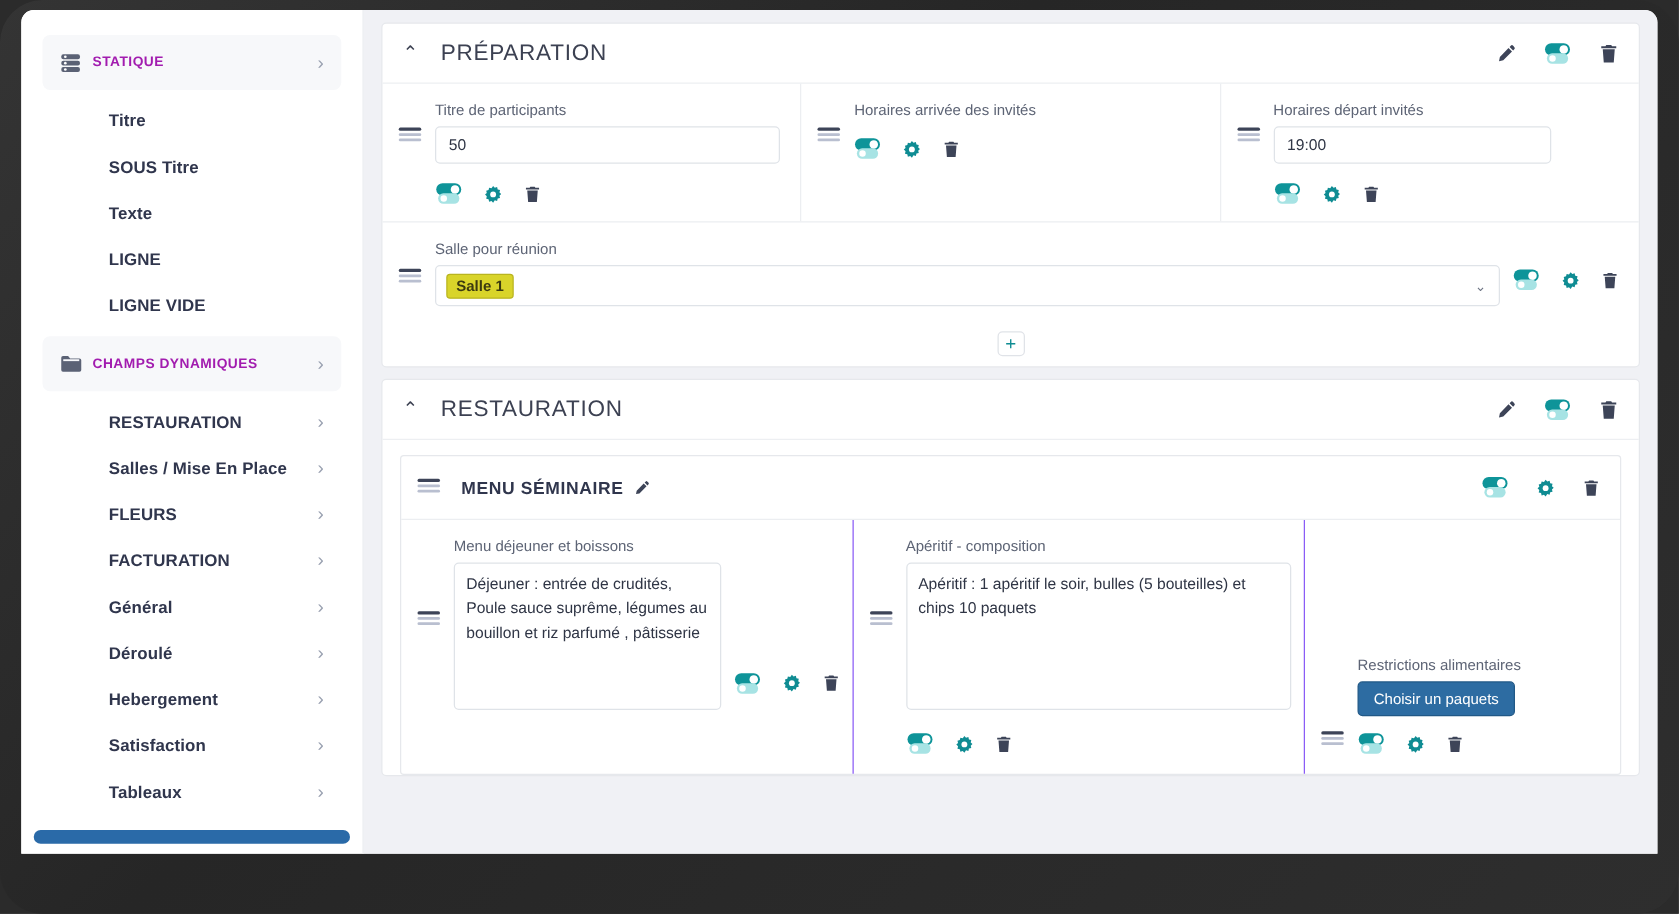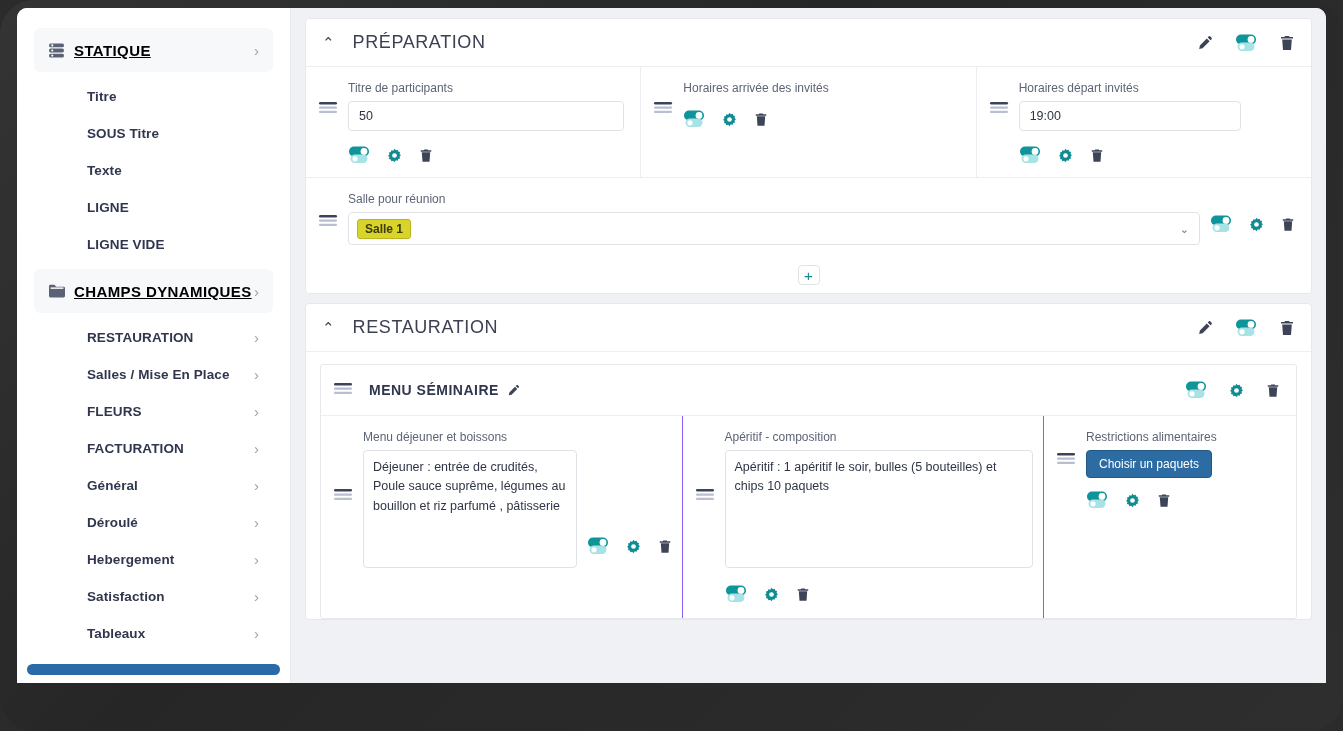--- a/index.html
+++ b/index.html
@@ -45,23 +45,22 @@
     height: 44px;
     margin: 6px 17px;
     padding: 0 14px;
     border-radius: 6px;
     background: #f7f8fa;
     cursor: pointer;
   }
   .side-group .g-ico { width: 26px; color:#5b6275; display:flex; align-items:center; }
   .side-group .g-label {
     flex: 1;
-    font-size: 15px; font-weight: 700; letter-spacing: .4px;
-    color: #000000;
-    text-decoration: underline;
+    font-size: 11px; font-weight: 700; letter-spacing: .4px;
+    color: #a21caf;
   }
   .side-item {
     display: flex; align-items: center;
     height: 37px;
     margin: 0 17px 0 30px;
     padding: 0 14px 0 10px;
     cursor: pointer;
   }
   .side-item .s-label {
     flex: 1;
@@ -207,21 +206,21 @@
     color: #30364d;
     display:flex; align-items:center; gap: 8px;
   }
   .ta-row { display:flex; border-top: 1px solid #eceef1; }
   .ta-cell {
     flex: 1;
     display:flex; gap: 10px;
     padding: 14px 10px 14px 12px;
     border-right: 1px solid #8b5cf6;
   }
-  .ta-cell:last-child { border-right: none; }
+  .ta-cell:last-child { border-right: none; align-items: flex-end; }
   .ta-cell.narrow { flex: 0 0 252px; }
   .f-textarea {
     width: 100%;
     height: 118px;
     border: 1px solid #dfe3e8;
     border-radius: 4px;
     font-size: 12.5px;
     line-height: 1.55;
     color: #2f3545;
     padding: 7px 9px;

